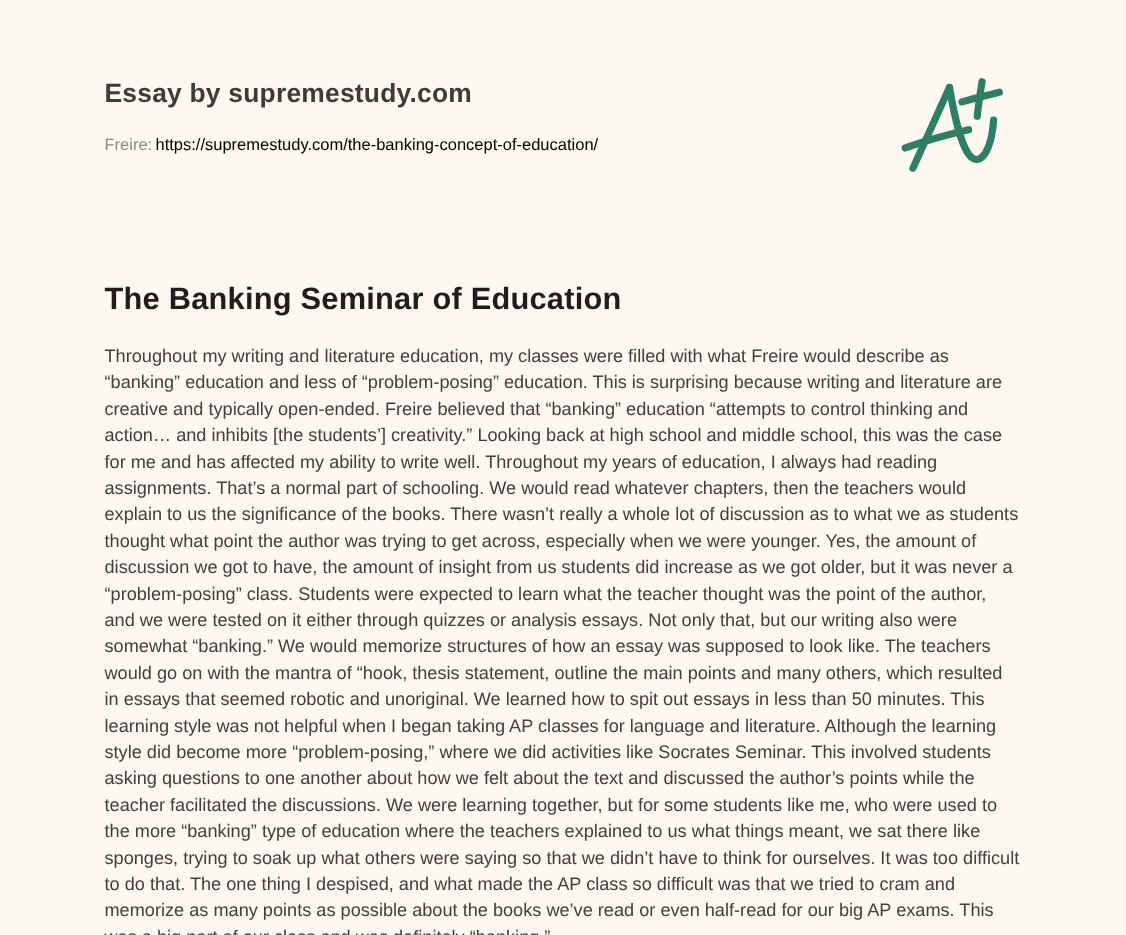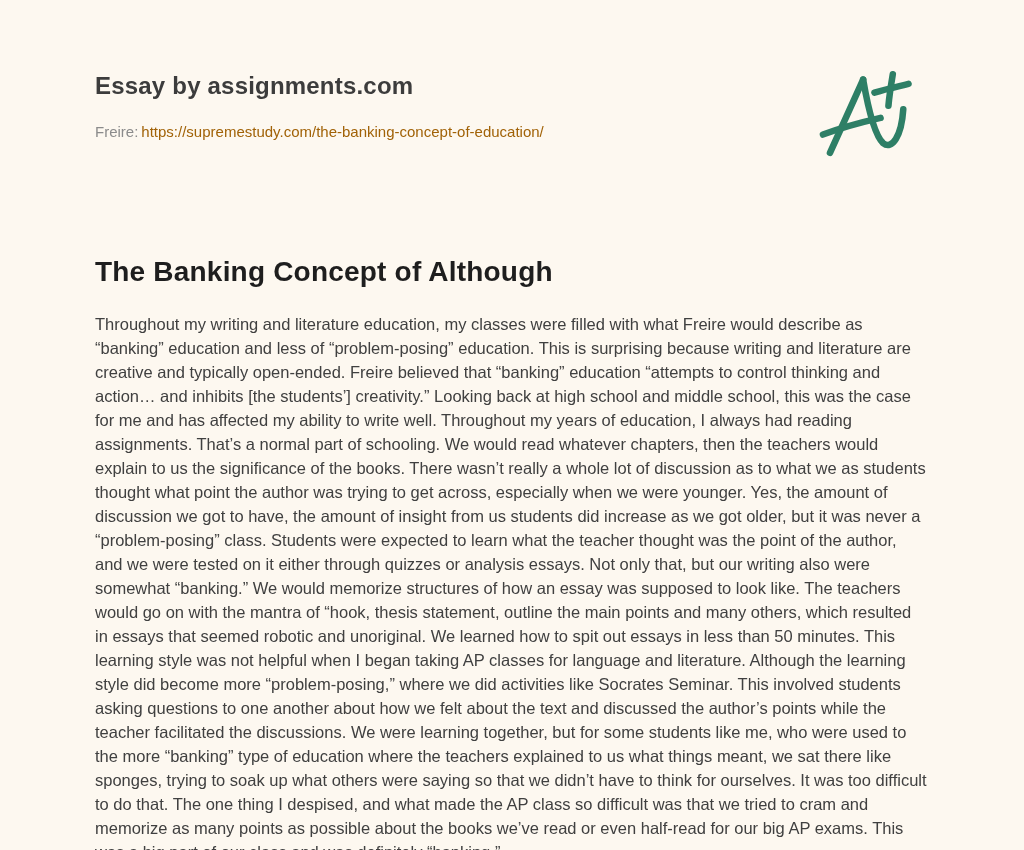--- a/index.html
+++ b/index.html
@@ -25,21 +25,21 @@
     letter-spacing: 0.2px;
   }
   .source-line {
     position: absolute;
     left: 95px;
     top: 123px;
     font-size: 15px;
     color: #8b8b8b;
   }
   .source-link {
-    color: #a16207;
+    color: #000000;
     text-decoration: none;
     margin-left: 3px;
   }
   .logo {
     position: absolute;
     left: 816px;
     top: 64px;
     width: 96px;
     height: 100px;
   }
@@ -62,21 +62,21 @@
     line-height: 24px;
     color: #404040;
     text-align: left;
   }
 </style>
 </head>
 <body>
 
 <div class="page">
 
-  <h1 class="site-title">Essay by assignments.com</h1>
+  <h1 class="site-title">Essay by supremestudy.com</h1>
 
   <div class="source-line">
     <span>Freire:</span><a class="source-link" href="#">https://supremestudy.com/the-banking-concept-of-education/</a>
   </div>
 
   <div class="logo">
     <svg viewBox="0 0 110 105" fill="none" xmlns="http://www.w3.org/2000/svg">
       <g stroke="#2e7f66" stroke-width="7.5" stroke-linecap="round" fill="none">
 
         <path d="M16 97 L54 13"></path>
@@ -85,17 +85,17 @@
 
         <path d="M8 76 C30 68 52 62 74 57"></path>
 
         <path d="M88 7 C86 19 84 31 83 43"></path>
 
         <path d="M67 28 C80 24 94 21 106 18"></path>
       </g>
     </svg>
   </div>
 
-  <h2 class="essay-title">The Banking Concept of Although</h2>
+  <h2 class="essay-title">The Banking Seminar of Education</h2>
 
   <p class="essay-body">Throughout my writing and literature education, my classes were filled with what Freire would describe as “banking” education and less of “problem-posing” education. This is surprising because writing and literature are creative and typically open-ended. Freire believed that “banking” education “attempts to control thinking and action… and inhibits [the students’] creativity.” Looking back at high school and middle school, this was the case for me and has affected my ability to write well. Throughout my years of education, I always had reading assignments. That’s a normal part of schooling. We would read whatever chapters, then the teachers would explain to us the significance of the books. There wasn’t really a whole lot of discussion as to what we as students thought what point the author was trying to get across, especially when we were younger. Yes, the amount of discussion we got to have, the amount of insight from us students did increase as we got older, but it was never a “problem-posing” class. Students were expected to learn what the teacher thought was the point of the author, and we were tested on it either through quizzes or analysis essays. Not only that, but our writing also were somewhat “banking.” We would memorize structures of how an essay was supposed to look like. The teachers would go on with the mantra of “hook, thesis statement, outline the main points and many others, which resulted in essays that seemed robotic and unoriginal. We learned how to spit out essays in less than 50 minutes. This learning style was not helpful when I began taking AP classes for language and literature. Although the learning style did become more “problem-posing,” where we did activities like Socrates Seminar. This involved students asking questions to one another about how we felt about the text and discussed the author’s points while the teacher facilitated the discussions. We were learning together, but for some students like me, who were used to the more “banking” type of education where the teachers explained to us what things meant, we sat there like sponges, trying to soak up what others were saying so that we didn’t have to think for ourselves. It was too difficult to do that. The one thing I despised, and what made the AP class so difficult was that we tried to cram and memorize as many points as possible about the books we’ve read or even half-read for our big AP exams. This was a big part of our class and was definitely “banking.”</p>
 
 </div>
 
 </body></html>

